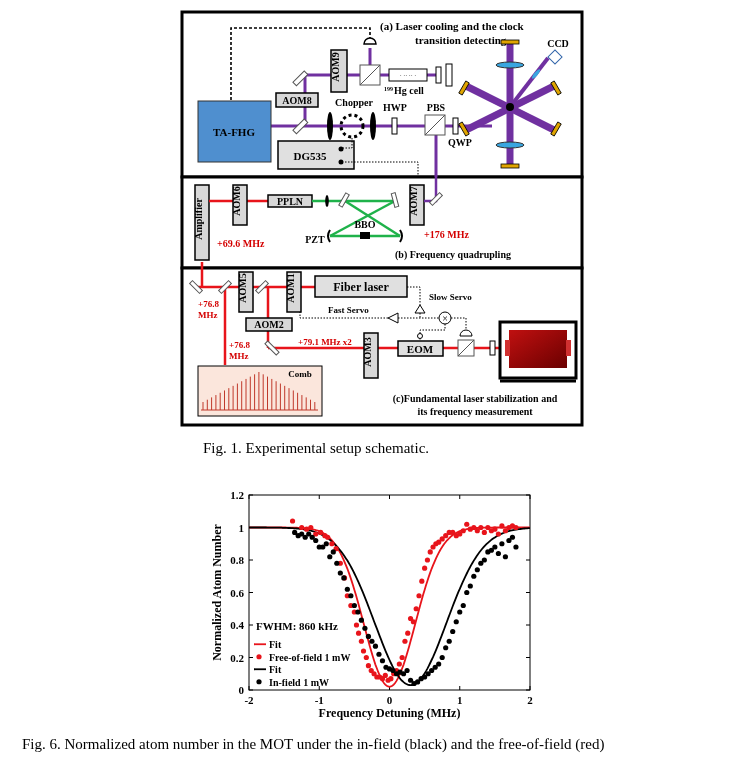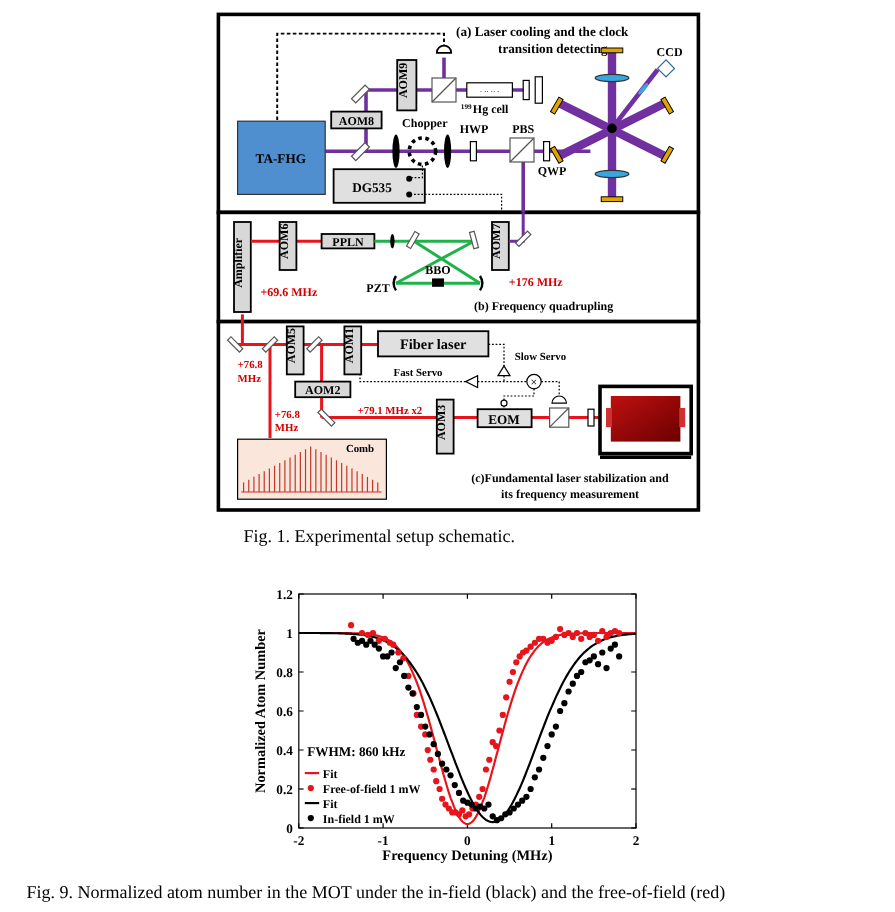--- a/index.html
+++ b/index.html
@@ -404,13 +404,13 @@
       <text x="269" y="168.25" font-size="10" font-weight="bold" font-family="Liberation Serif, serif">Fit</text>
       <circle cx="259" cy="176.75" r="2.6" fill="#e8141b"></circle>
       <text x="269" y="180.75" font-size="10" font-weight="bold" font-family="Liberation Serif, serif">Free-of-field 1 mW</text>
       <line x1="254" x2="266" y1="189.25" y2="189.25" stroke="#000000" stroke-width="1.8"></line>
       <text x="269" y="193.25" font-size="10" font-weight="bold" font-family="Liberation Serif, serif">Fit</text>
       <circle cx="259" cy="201.75" r="2.6" fill="#000000"></circle>
       <text x="269" y="205.75" font-size="10" font-weight="bold" font-family="Liberation Serif, serif">In-field 1 mW</text>
     </g>
 </svg>
 
-<div class="cap" id="cap2">Fig. 9. Normalized atom number in the MOT under the in-field (black) and the free-of-field (red)</div>
+<div class="cap" id="cap2">Fig. 6. Normalized atom number in the MOT under the in-field (black) and the free-of-field (red)</div>
 
 </body></html>

